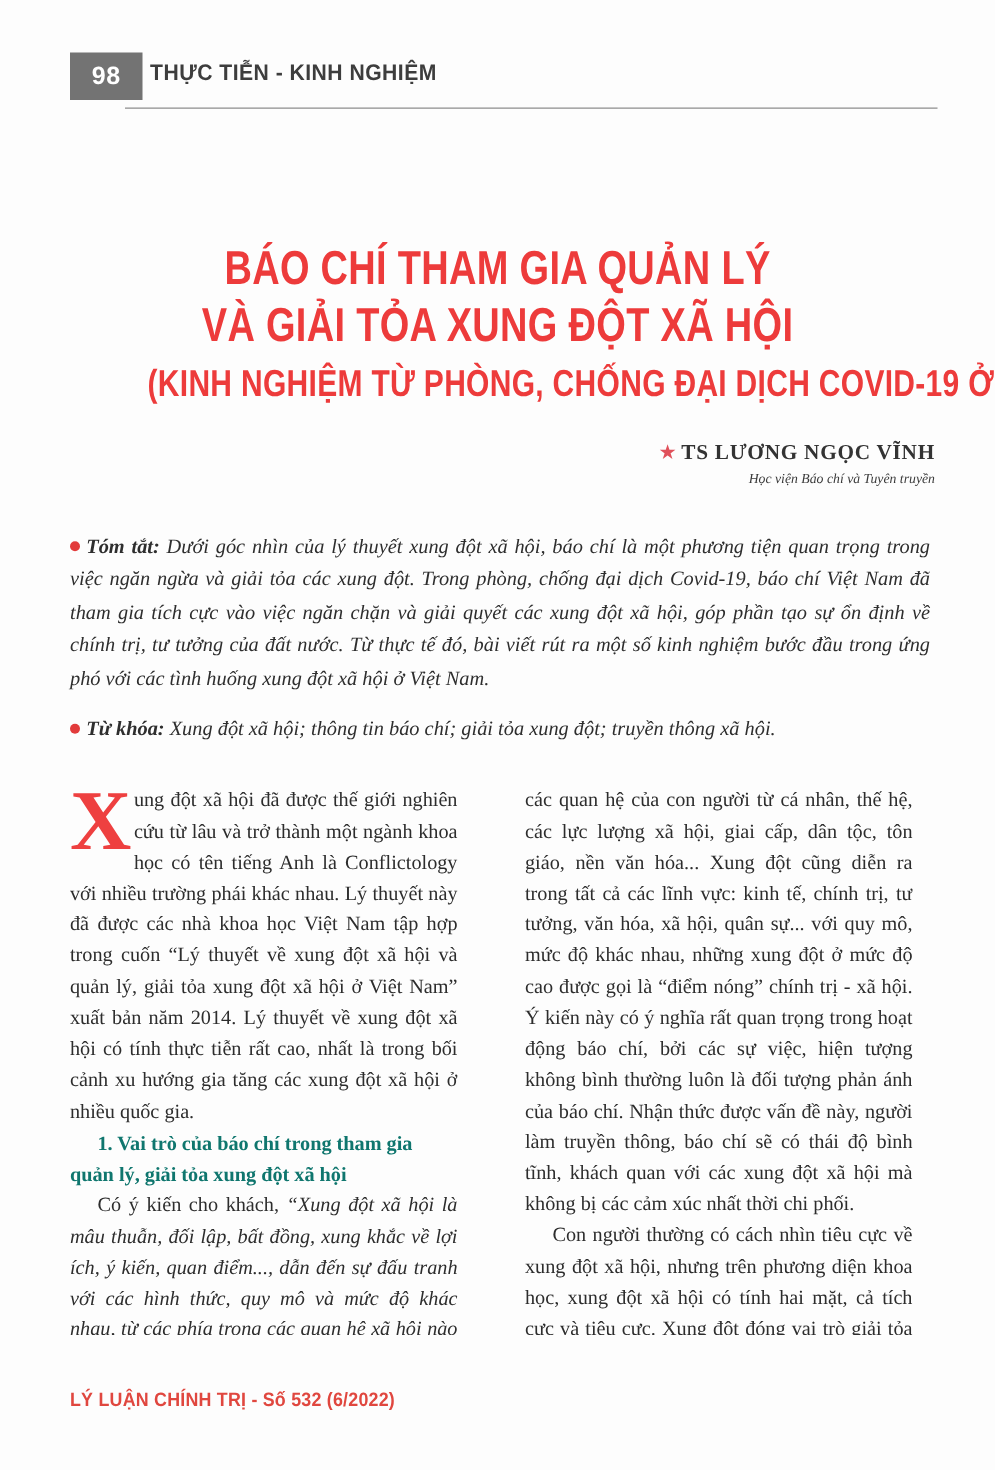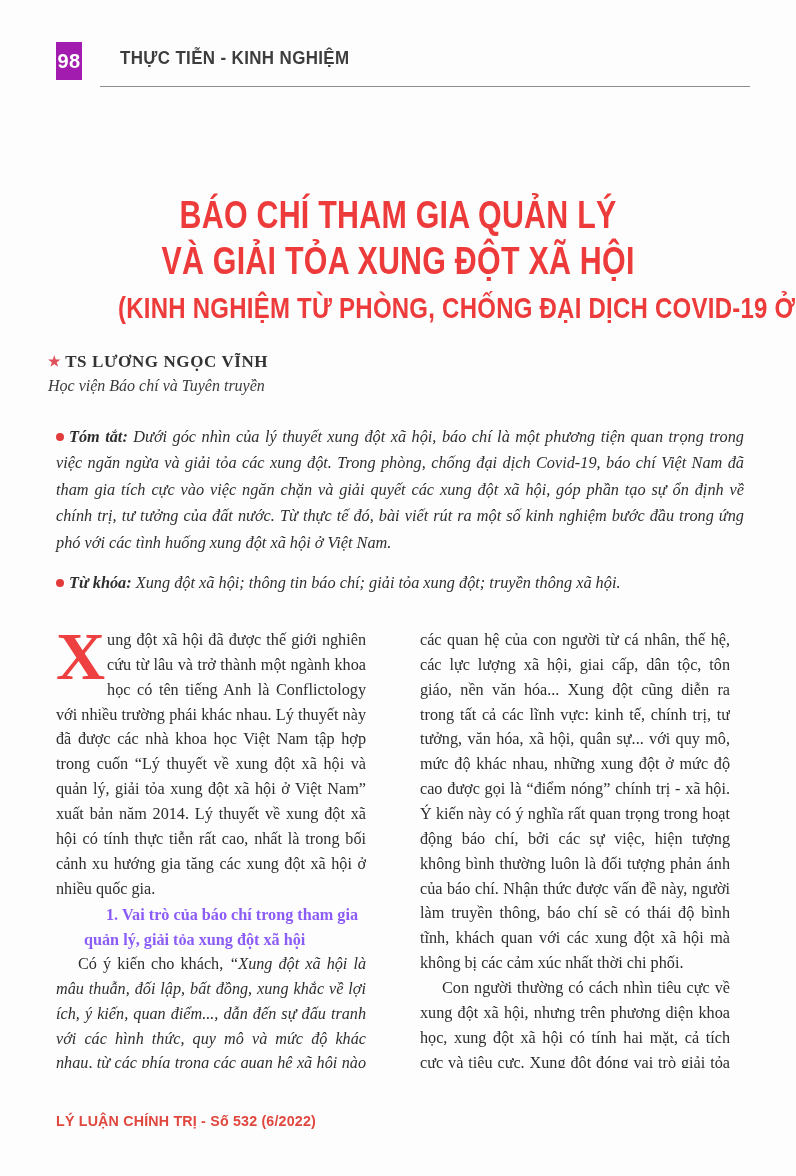--- a/index.html
+++ b/index.html
@@ -30,23 +30,23 @@
     position:absolute;
     left:56px;
     top:42px;
     width:694px;
     height:46px;
   }
 
   .page-badge {
     position:absolute;
     left:0; top:0;
-    width:26px;
+    width:58px;
     height:38px;
-    background:#a21caf;
+    background:#737373;
     color:#ffffff;
     font-family:"Liberation Sans", sans-serif;
     font-weight:bold;
     font-size:20px;
     letter-spacing:0.5px;
     display:flex;
     align-items:center;
     justify-content:center;
   }
 
@@ -96,42 +96,42 @@
   .title-line.l1 { font-size:38px; }
   .title-line.l2 { font-size:38px; }
   .title-line.l3 { font-size:30px; margin-top:5px; }
 
   
   .author-block {
     position:absolute;
     left:48px;
     top:352px;
     width:700px;
-    text-align:left;
+    text-align:right;
   }
 
   .author-name {
     font-family:"Liberation Serif", serif;
     font-weight:bold;
     font-size:17px;
     letter-spacing:0.6px;
     color:#333333;
   }
 
   .author-star {
     color:#e0515b;
     font-size:14px;
     vertical-align:1px;
     margin-right:4px;
   }
 
   .author-affil {
     font-family:"Liberation Serif", serif;
     font-style:italic;
-    font-size:16px;
+    font-size:11px;
     color:#3a3a3a;
     margin-top:5px;
   }
 
   
   .abstract-block {
     position:absolute;
     left:56px;
     top:424px;
     width:688px;
@@ -203,24 +203,23 @@
     color:#ee4040;
     margin:3px 2px 0 0;
     padding:0;
   }
 
   .sec-head {
     font-family:"Liberation Serif", serif;
     font-weight:bold;
     font-size:16.2px;
     line-height:1.5;
-    color:#8b5cf6;
+    color:#0f766e;
     text-indent:22px;
     margin-top:2px;
-    margin-left:28px;
   }
 
   .quoted { font-style:italic; }
 
   
   .footer {
     position:absolute;
     left:56px;
     bottom:46px;
     width:690px;

